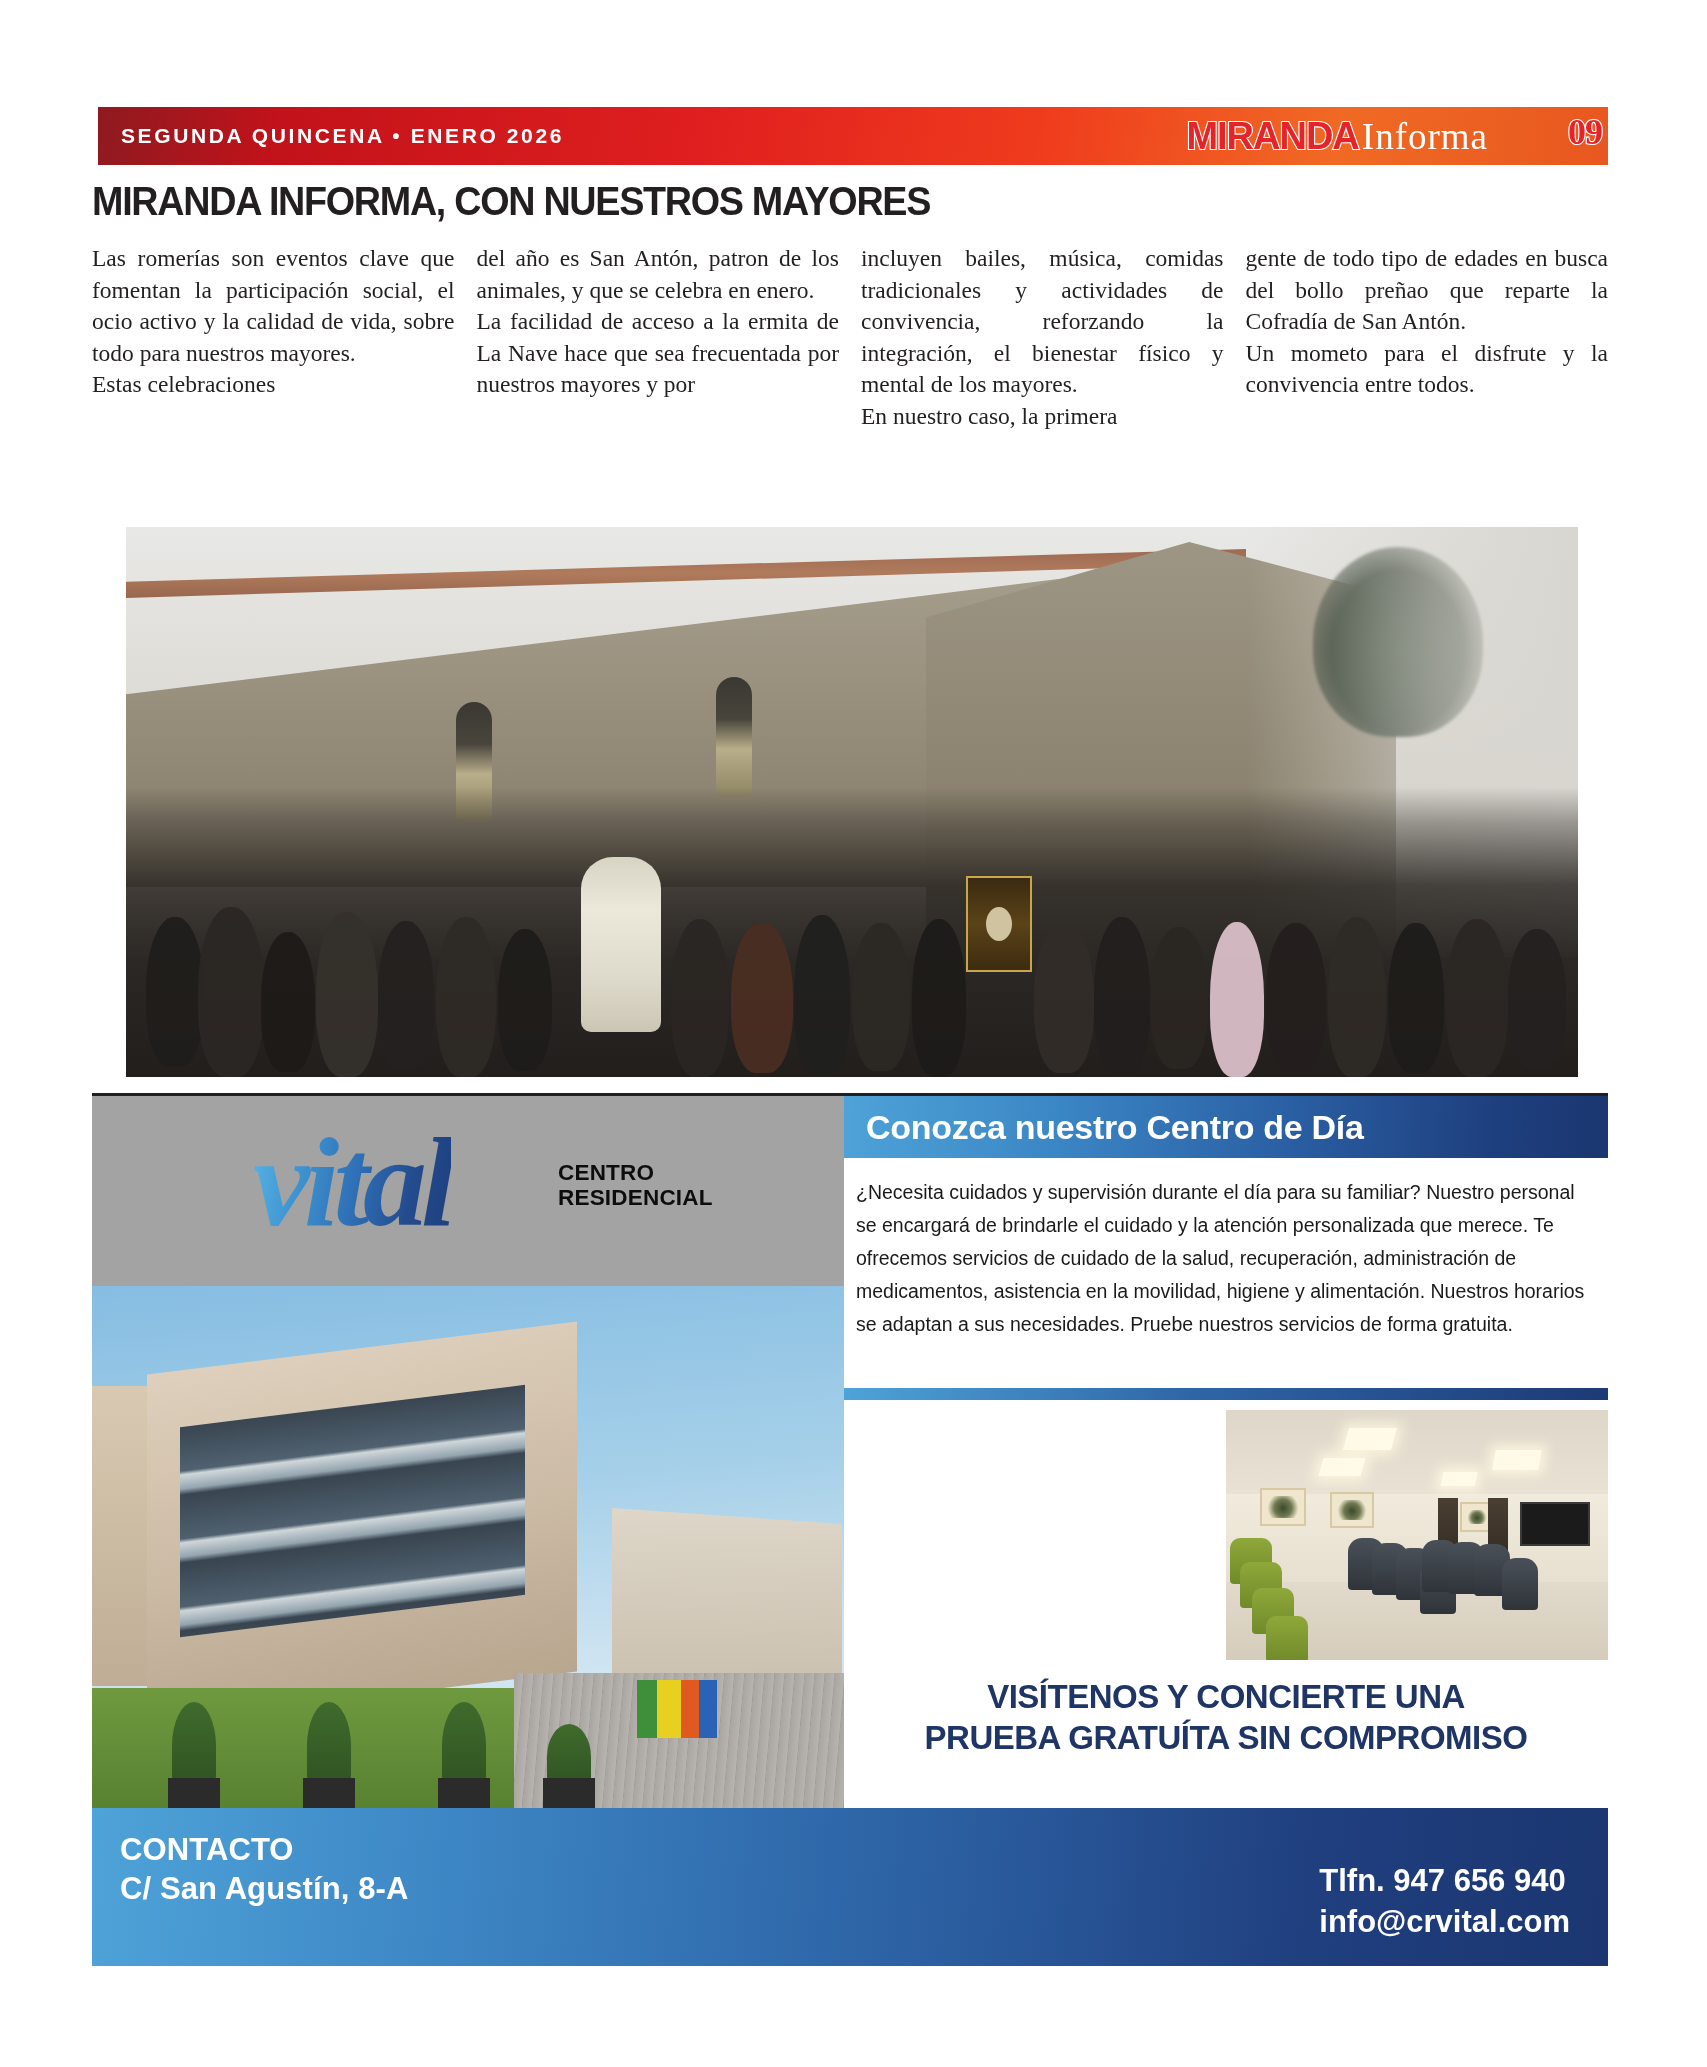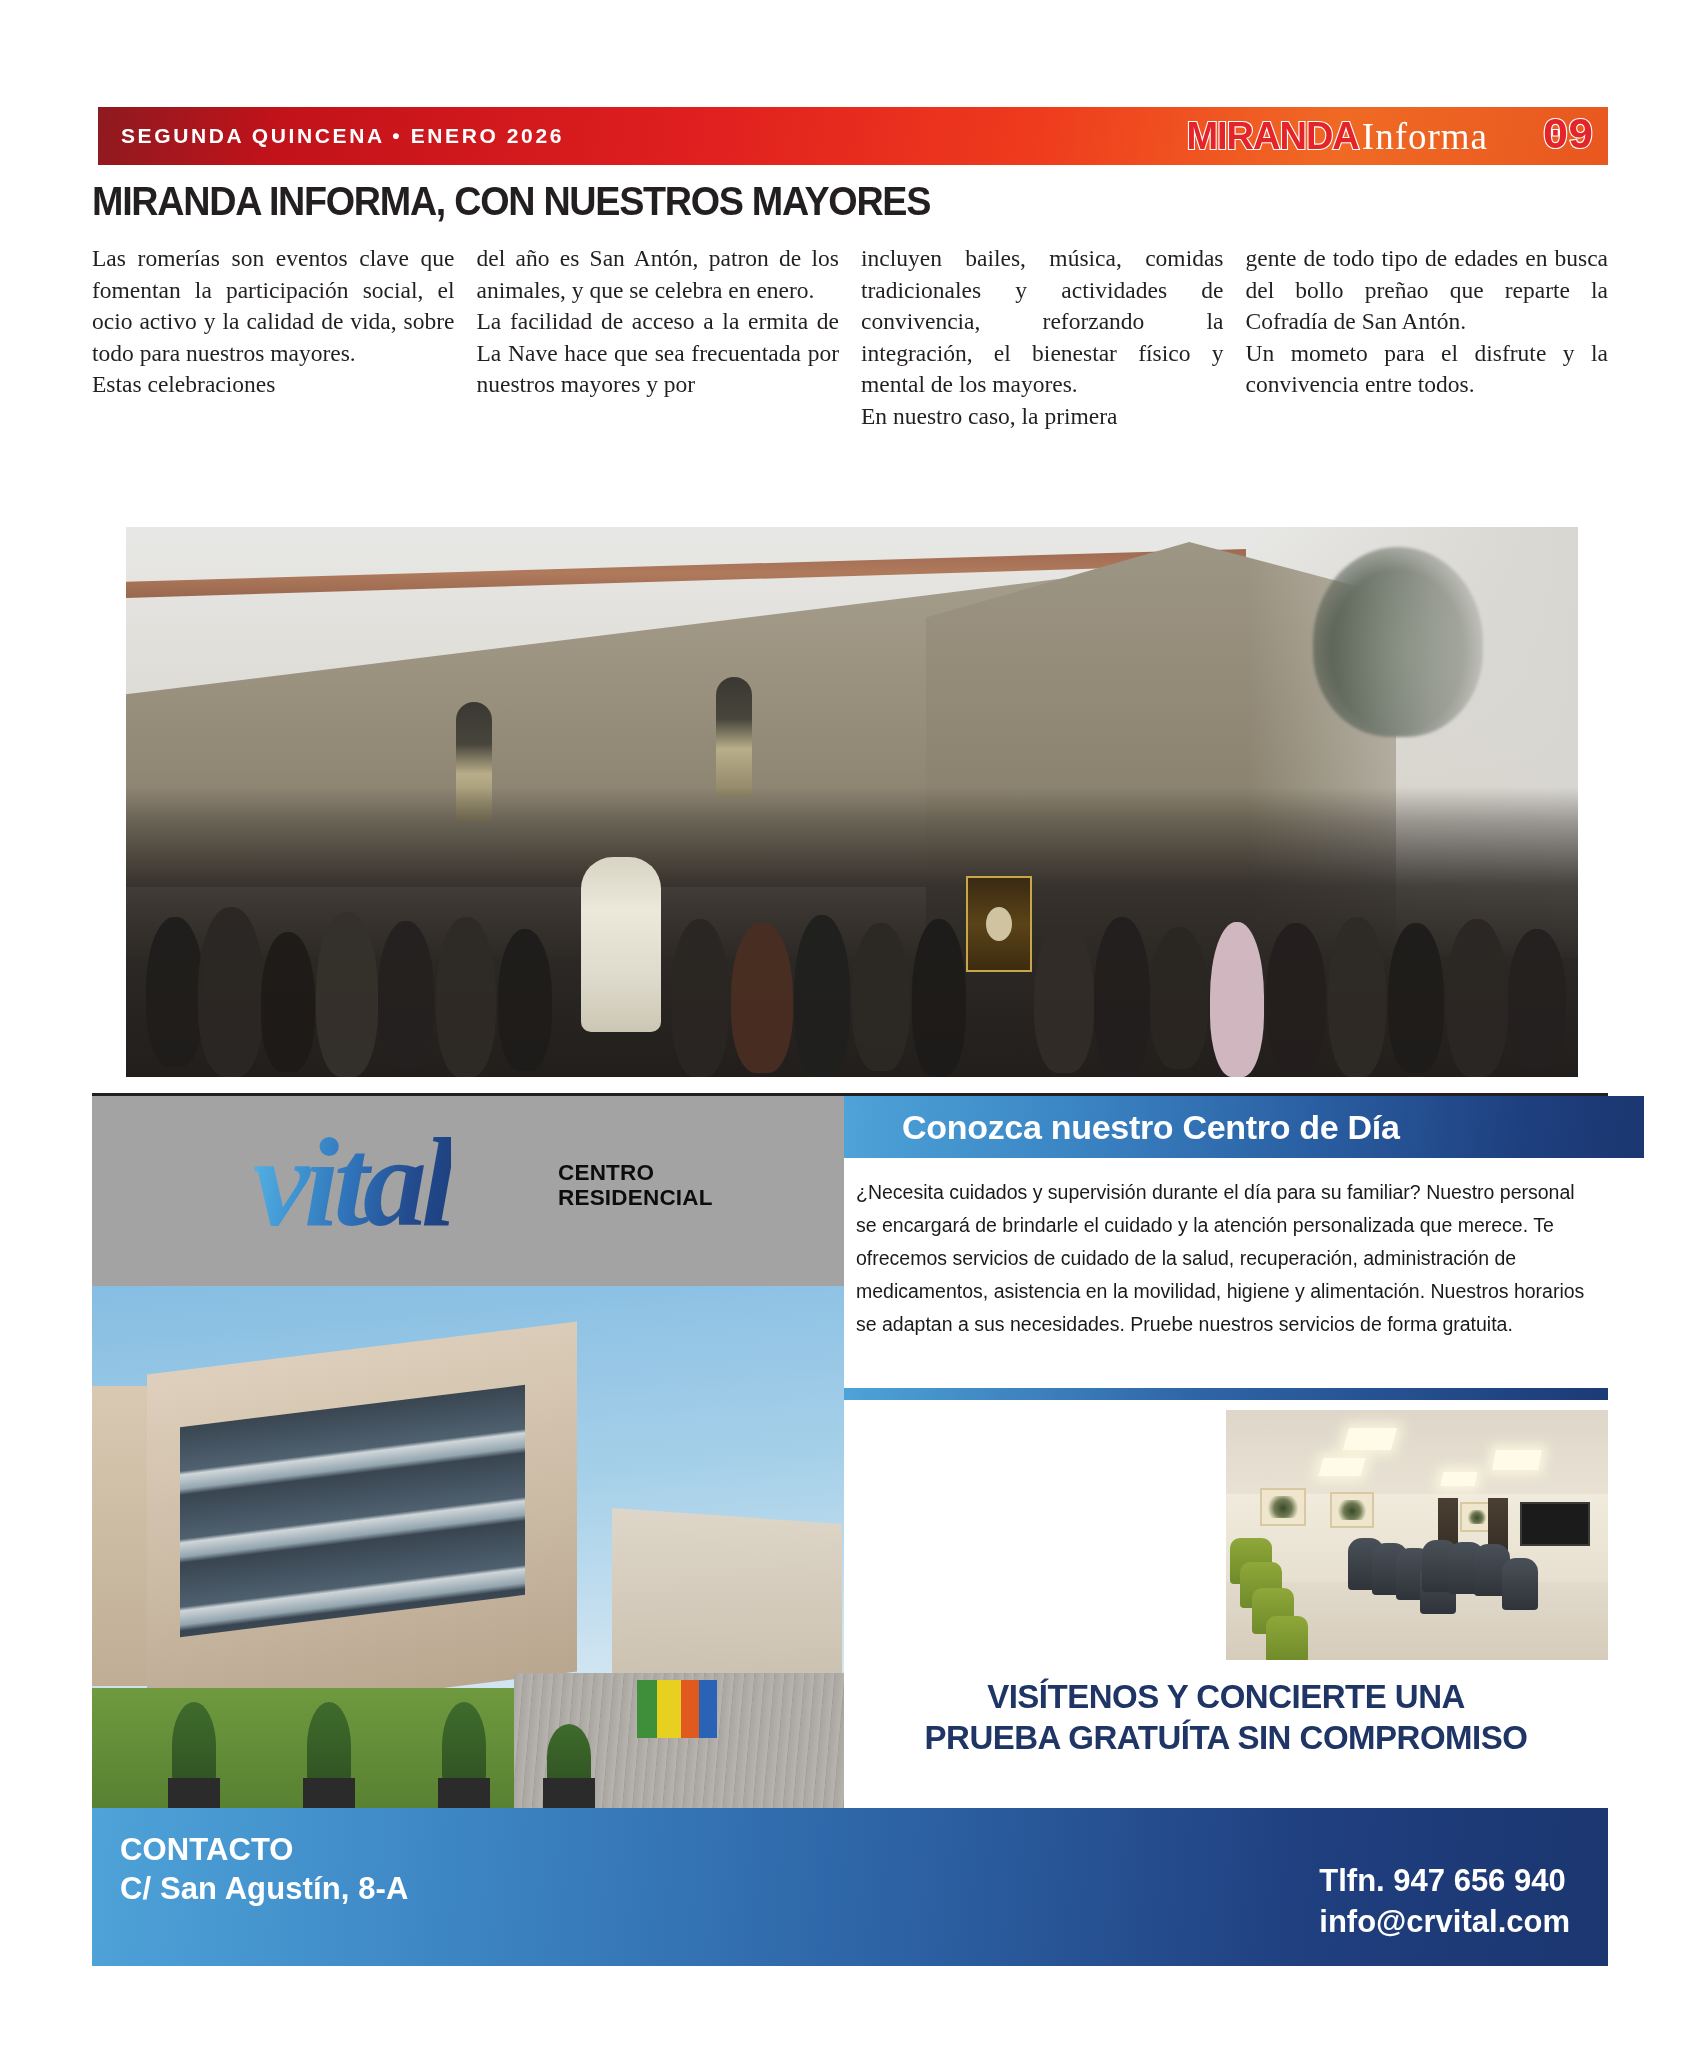--- a/index.html
+++ b/index.html
@@ -29,25 +29,25 @@
   .logo-miranda{
     font-size:38px;font-weight:bold;letter-spacing:-1px;color:#e5242a;
     -webkit-text-stroke:2.2px #ffffff;paint-order:stroke fill;
     font-family:"Liberation Sans", sans-serif;
   }
   .logo-informa{
     font-size:37px;color:#ffffff;font-family:"Liberation Serif", serif;
     letter-spacing:1px;margin-left:3px;
   }
   .pagenum{
-    position:absolute;right:15px;top:4px;
-    font-size:44px;font-weight:bold;color:#e5242a;
+    position:absolute;right:6px;top:4px;
+    font-size:36px;font-weight:bold;color:#e5242a;
     -webkit-text-stroke:2.2px #ffffff;paint-order:stroke fill;
     letter-spacing:-1px;
-    font-family:Liberation Mono, monospace;
+    font-family:Liberation Serif, serif;
   }
 
   
   .headline{
     position:absolute;left:92px;top:178px;
     font-size:41px;font-weight:bold;color:#231f20;
     letter-spacing:-1.4px;
     transform:scaleX(0.92);transform-origin:left center;
     white-space:nowrap;
     font-family:"Liberation Sans", sans-serif;
@@ -207,21 +207,21 @@
     position:absolute;left:545px;bottom:70px;width:80px;height:58px;
     background:linear-gradient(90deg,#3f8f3a 0 25%,#e8d020 25% 55%,#e05a20 55% 78%,#2a62b5 78% 100%);
   }
 
   .ad-right{
     position:absolute;left:752px;top:0;width:764px;height:712px;background:#fff;
   }
   .ad-banner{
     position:absolute;left:0;top:0;width:764px;height:62px;
     background:linear-gradient(95deg,#4ea3d8 0%,#3b86c5 28%,#2a5fa3 58%,#1e3f7e 85%,#1b3670 100%);
-    display:flex;align-items:center;padding-left:36px;
+    display:flex;align-items:center;
   }
   .ad-banner h2{
     margin:0 0 0 22px;color:#fff;font-size:34px;font-weight:bold;letter-spacing:-.3px;
     font-family:"Liberation Sans", sans-serif;
   }
   .ad-copy{
     position:absolute;left:12px;top:80px;width:740px;
     font-size:19.5px;line-height:33px;color:#1a1a1a;
     font-family:"Liberation Sans", sans-serif;
   }

